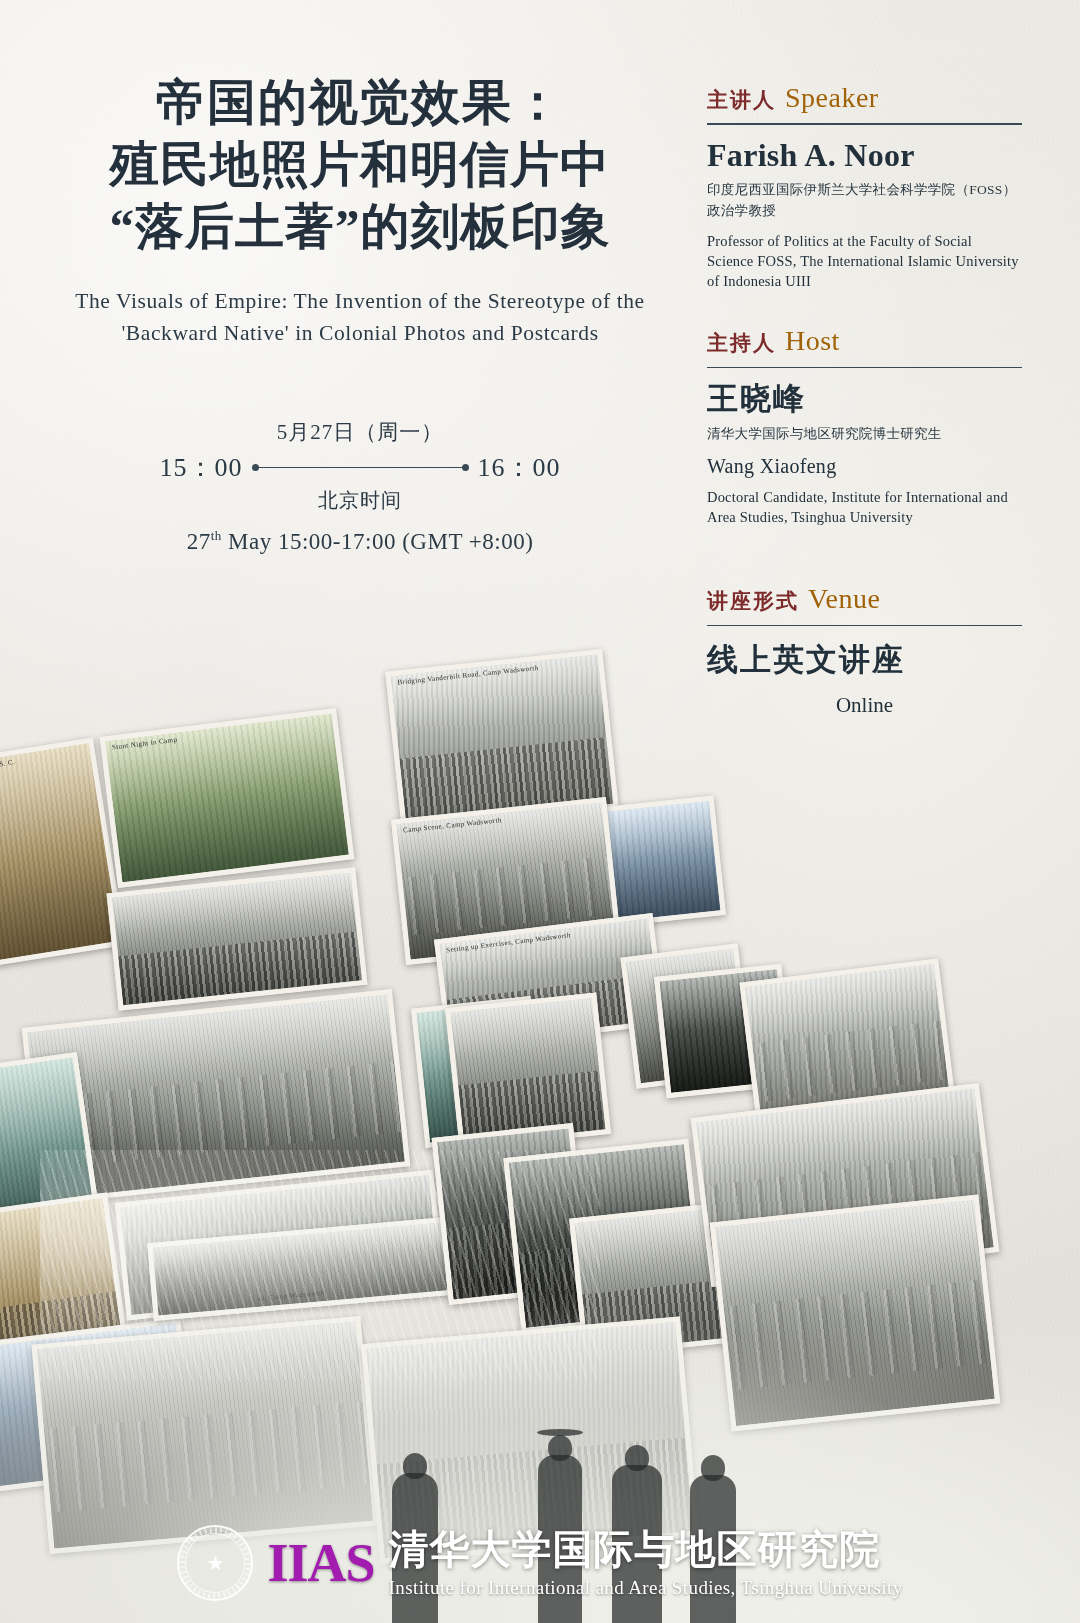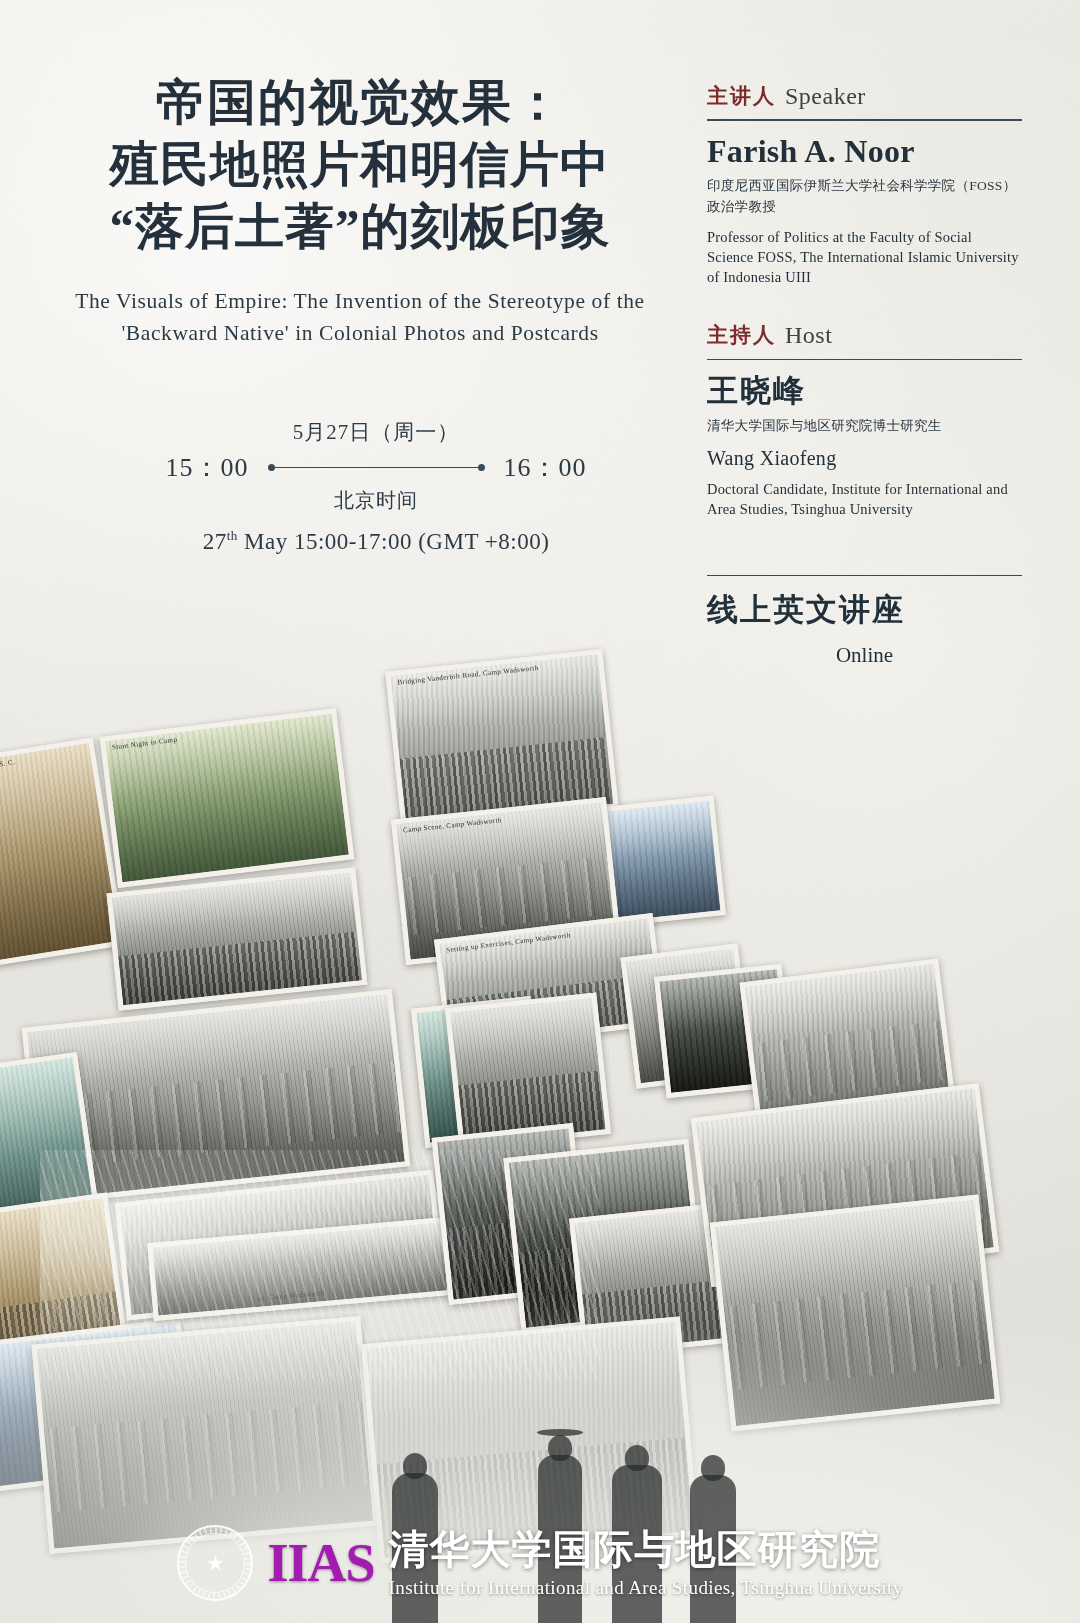--- a/index.html
+++ b/index.html
@@ -47,32 +47,32 @@
     font-size: 21.5px;
     color: #2c3a45;
     line-height: 1.5;
     letter-spacing: 0.6px;
     padding: 0 18px;
   }
 
   
   #datetime-block {
     position: absolute;
-    left: 76px; top: 418px; width: 600px;
+    left: 60px; top: 418px; width: 600px;
     text-align: center;
     color: #2c3a45;
   }
   #dt-date {
     font-size: 21px;
     letter-spacing: 1px;
     margin-bottom: 4px;
   }
   #dt-row {
     display: flex; align-items: center; justify-content: center;
-    gap: 12px;
+    gap: 2px;
     font-size: 26px;
     letter-spacing: 1px;
   }
   #dt-row .time { white-space: nowrap; }
   #dt-rule {
     position: relative;
     width: 215px; height: 1px;
     background: #3a4a55;
     margin: 0 8px;
   }
@@ -102,21 +102,21 @@
   .sec-head {
     display: flex; align-items: flex-end; gap: 9px;
     color: #7d2b2b;
     white-space: nowrap;
   }
   .sec-head .cn {
     font-size: 21px; font-weight: bold; letter-spacing: 2px;
     color: #7d2b2b;
   }
   .sec-head .en {
-    font-size: 24px; letter-spacing: 0.5px; color: #404040;
+    font-size: 28px; letter-spacing: 0.5px; color: #a16207;
   }
   .sec-rule {
     height: 1.5px; background: #3a4a55;
     margin: 10px 0 13px 0;
   }
   .person-en-name {
     font-size: 32px; color: #22303b; letter-spacing: 0.3px;
     line-height: 1.1;
     font-weight: bold;
   }
@@ -365,20 +365,24 @@
         <span class="en">Host</span>
       </div>
       <div class="sec-rule"></div>
       <div class="person-cn-name">王晓峰</div>
       <div class="affil-cn">清华大学国际与地区研究院博士研究生</div>
       <div class="person-en-sub">Wang Xiaofeng</div>
       <div class="affil-en">Doctoral Candidate, Institute for International and Area Studies, Tsinghua University</div>
     </div>
 
     <div class="sec" id="venue-section">
+      <div class="sec-head">
+        <span class="cn">讲座形式</span>
+        <span class="en">Venue</span>
+      </div>
       <div class="sec-rule"></div>
       <div class="venue-cn">线上英文讲座</div>
       <div class="venue-en">Online</div>
     </div>
   </div>
 
   <div id="collage">
 
     <div class="pc" style="left:-40px; top:118px; width:150px; height:210px; transform: rotate(-9deg);">
       <div class="img ph-sepia"></div>

